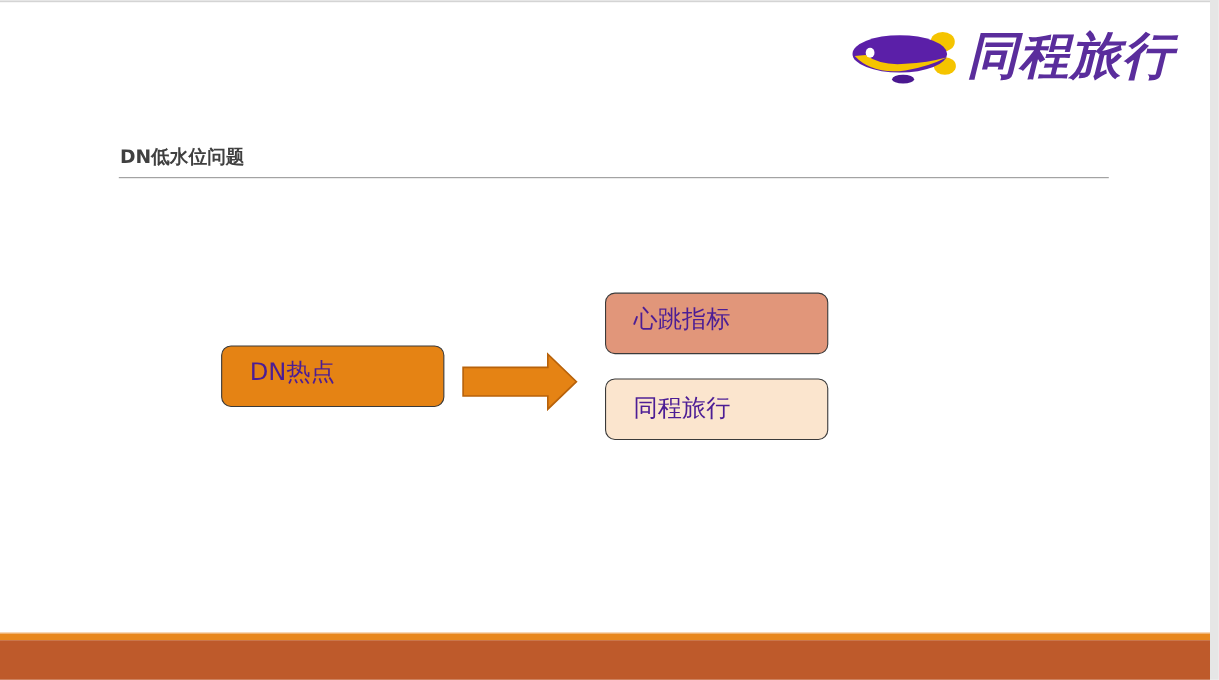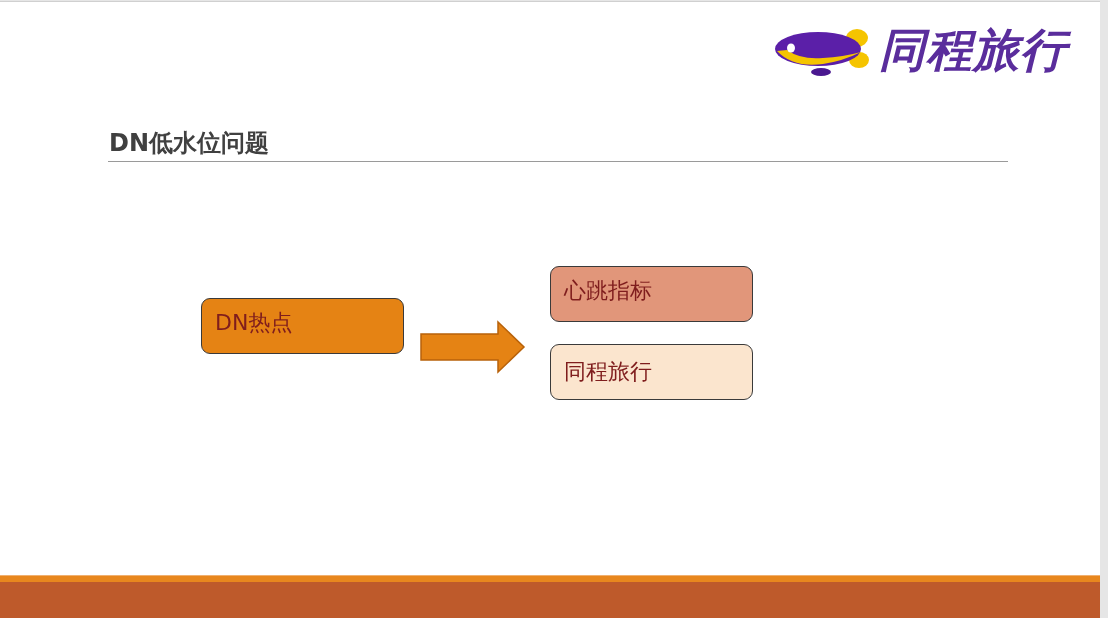--- a/index.html
+++ b/index.html
@@ -19,35 +19,35 @@
     .logo { position: absolute; left: 773px; top: 18px; width: 320px; height: 62px; }
     .logo svg { position: absolute; left: 0; top: 4px; }
     .logo-text {
       position: absolute; left: 106px; top: 2px;
       font-size: 46px; font-weight: bold; font-style: italic;
       color: #5a2d9c; letter-spacing: 1px; line-height: 56px;
       white-space: nowrap;
     }
     .title {
       position: absolute; left: 109px; top: 126px;
-      font-size: 24px; font-weight: bold; color: #404040;
+      font-size: 17px; font-weight: bold; color: #404040;
       line-height: 30px; white-space: nowrap;
     }
     .title-rule {
       position: absolute; left: 108px; top: 159px;
       width: 900px; height: 1px; background: #9a9a9a;
     }
     .box {
       position: absolute; box-sizing: border-box;
       border: 1px solid #3a3a3a; border-radius: 9px;
-      font-size: 22px; color: #7f1d1d; line-height: 1;
-      padding-left: 13px; display: flex; align-items: center;
+      font-size: 22px; color: #4c1d95; line-height: 1;
+      padding-left: 25px; display: flex; align-items: center;
       white-space: nowrap;
     }
-    .box-source { left: 201px; top: 296px; width: 203px; height: 56px; background: #e58314; padding-bottom: 6px; text-align: right; }
+    .box-source { left: 201px; top: 312px; width: 203px; height: 56px; background: #e58314; padding-bottom: 6px; text-align: right; }
     .box-heartbeat { left: 550px; top: 264px; width: 203px; height: 56px; background: #e1967a; padding-bottom: 6px; }
     .box-threads { left: 550px; top: 342px; width: 203px; height: 56px; background: #fbe5ce; }
     .arrow { position: absolute; left: 419px; top: 318px; }
     .footer-stripe { position: absolute; left: 0; top: 574px; width: 1100px; height: 6px; background: #e8871e; }
     .footer-band { position: absolute; left: 0; top: 580px; width: 1100px; height: 38px; background: #be5a2b; }
     .footer-top-line { position: absolute; left: 0; top: 573px; width: 1100px; height: 1px; background: #f0b070; }
   </style>
 </head>
 <body>
 

